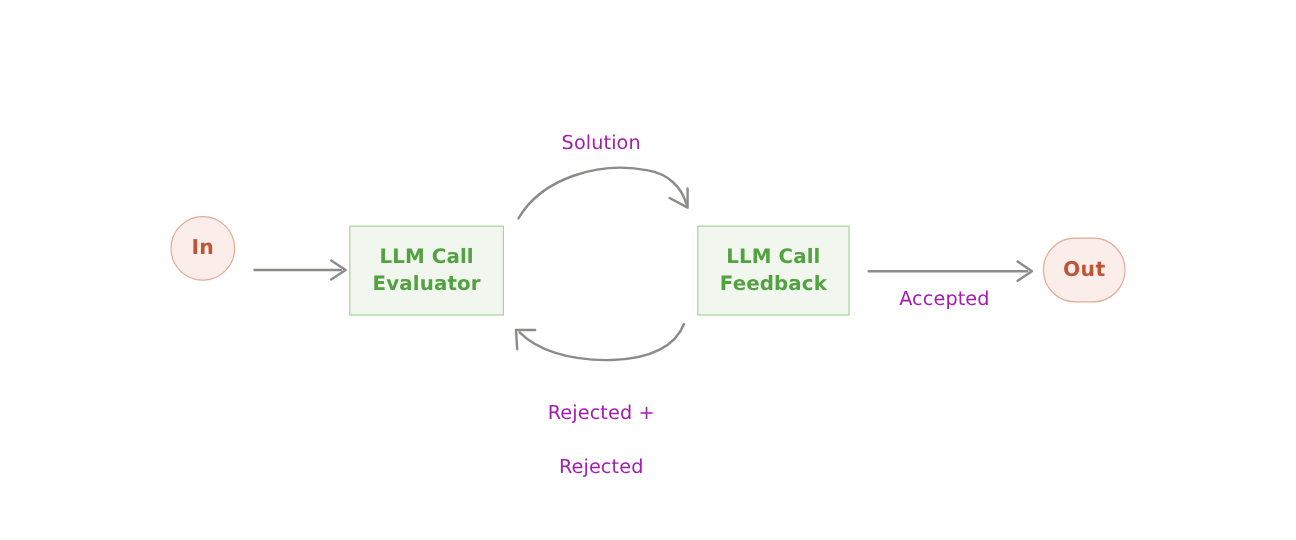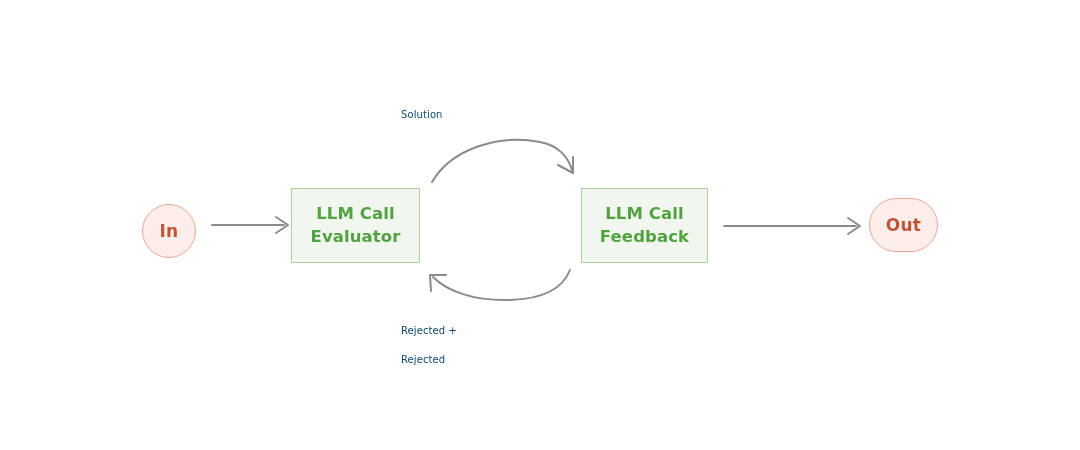--- a/index.html
+++ b/index.html
@@ -31,21 +31,21 @@
   .terminal {
     background: #fbeeea;
     border: 1.5px solid #e7a996;
     color: #bf5436;
     font-weight: bold;
     font-size: 17px;
     letter-spacing: 0.2px;
   }
   #node-in {
     left: 142px;
-    top: 204px;
+    top: 180px;
     width: 54px;
     height: 54px;
     border-radius: 50%;
   }
   #node-out {
     left: 869px;
     top: 198px;
     width: 69px;
     height: 54px;
     border-radius: 27px;
@@ -71,23 +71,24 @@
     top: 188px;
     width: 127px;
     height: 75px;
   }
   .process .lines {
     display: block;
   }
   
   .edge-label {
     position: absolute;
-    color: #0c4a6e;
-    font-size: 10px;
+    color: #a21caf;
+    font-size: 16px;
     line-height: 1.42;
+    text-align: center;
     white-space: pre-line;
     letter-spacing: 0.1px;
   }
   #label-solution {
     left: 401px;
     top: 108px;
     width: 200px;
   }
   #label-rejected {
     left: 401px;
@@ -172,14 +173,15 @@
     <span>Out</span>
   </div>
 
   <div class="edge-label" id="label-solution">Solution</div>
 
   <div class="edge-label" id="label-rejected">
     <span>Rejected +</span><br>
     <span>Rejected</span>
   </div>
 
+  <div class="edge-label" id="label-accepted">Accepted</div>
 
 </div>
 
 </body></html>

